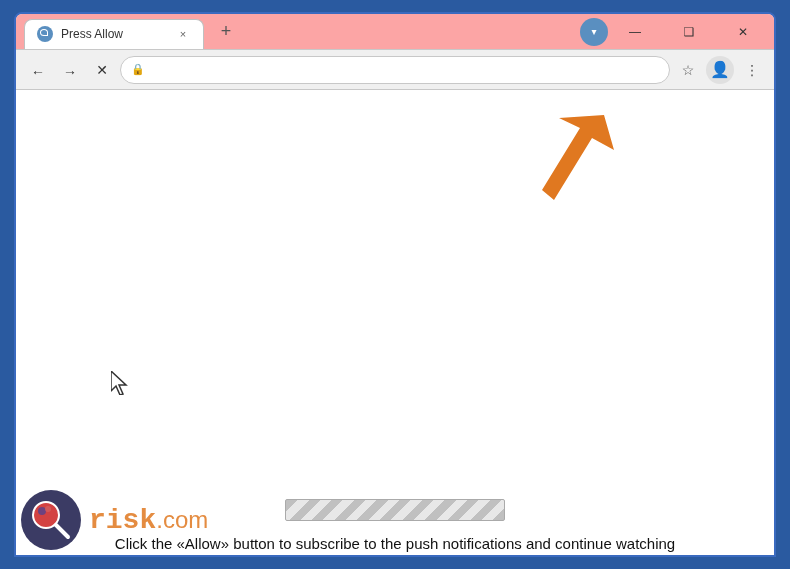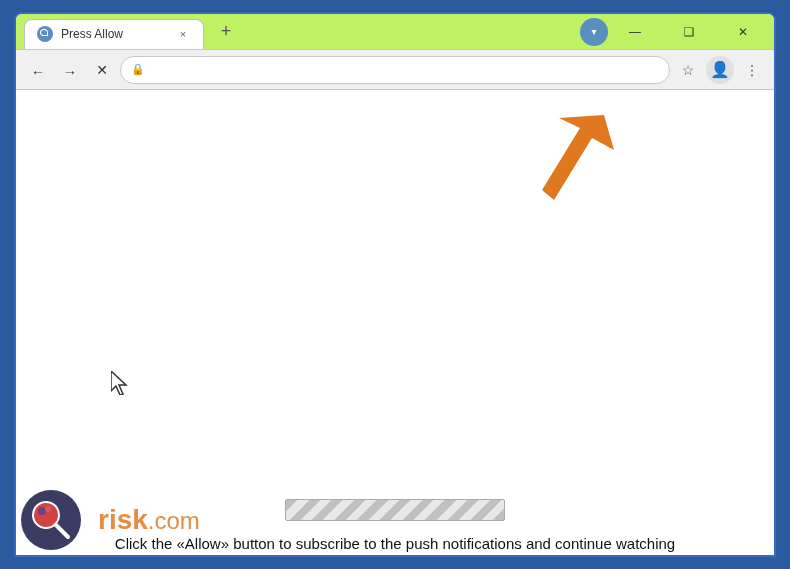--- a/index.html
+++ b/index.html
@@ -20,21 +20,21 @@
       background: #f0f0f0;
       border: 2px solid #3a6abf;
       border-radius: 8px 8px 0 0;
       display: flex;
       flex-direction: column;
       overflow: hidden;
     }
 
     
     .title-bar {
-      background: #bef264;
+      background: #fca5a5;
       height: 36px;
       display: flex;
       align-items: center;
       padding: 0 8px;
       gap: 4px;
       border-bottom: 1px solid #c8c8c8;
     }
 
     .tab {
       display: flex;
@@ -310,22 +310,22 @@
       font-weight: 900;
       color: #1a1a2e;
       line-height: 1;
       font-family: Arial Black, Arial, sans-serif;
     }
 
     .risk-letters {
       font-size: 28px;
       font-weight: 700;
       color: #e07820;
-      font-family: Liberation Sans, sans-serif;
-      margin-left: 12px;
+      font-family: Liberation Mono, monospace;
+      margin-left: 3px;
     }
 
     .dot-com {
       font-size: 24px;
       font-weight: 400;
       color: #e07820;
       font-family: Arial, sans-serif;
     }
   </style>
 </head>

